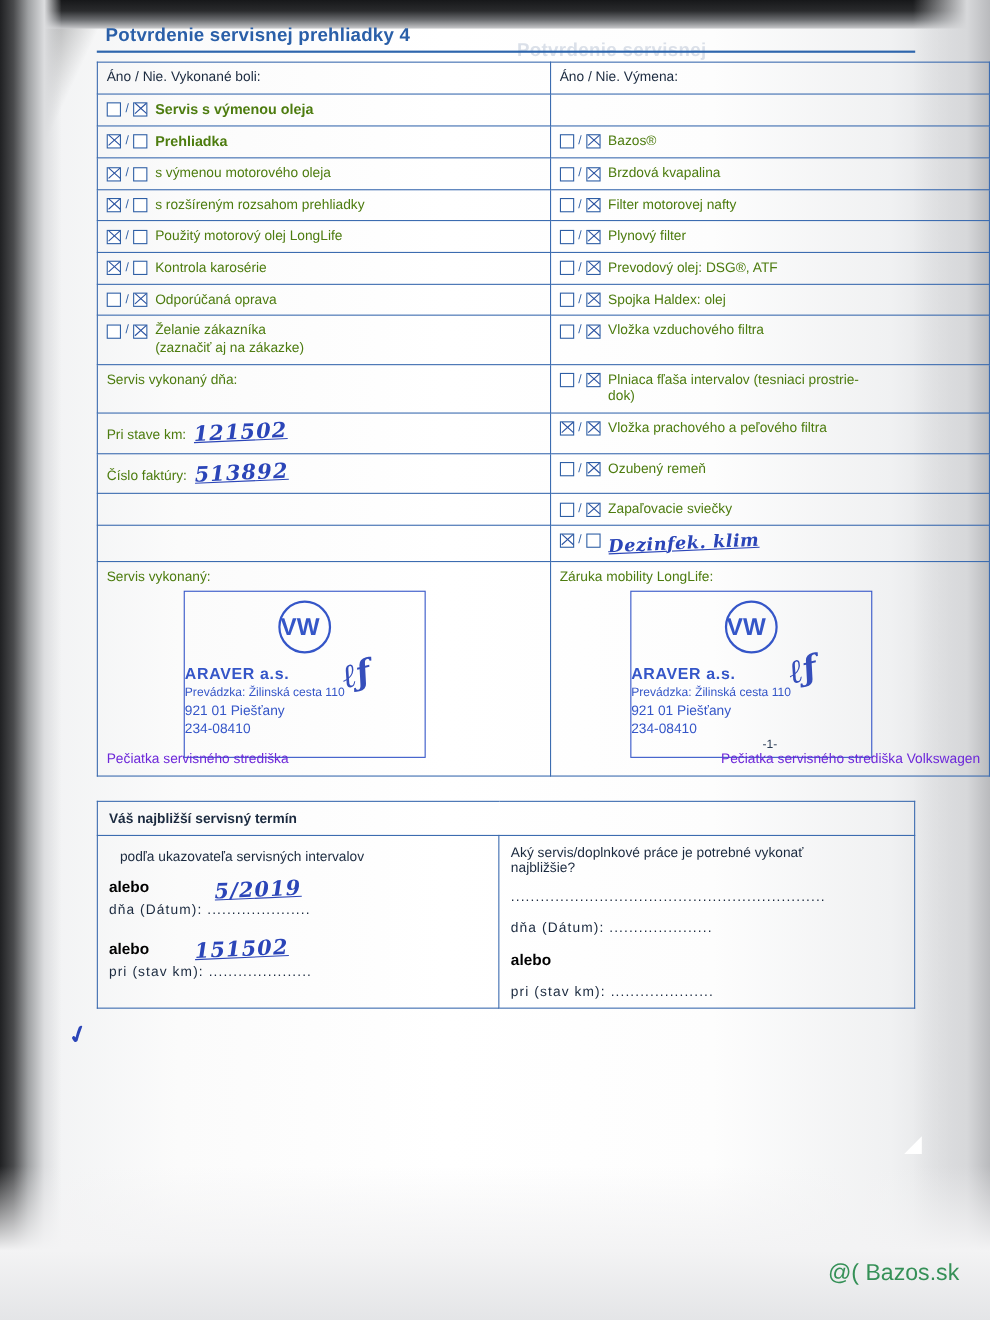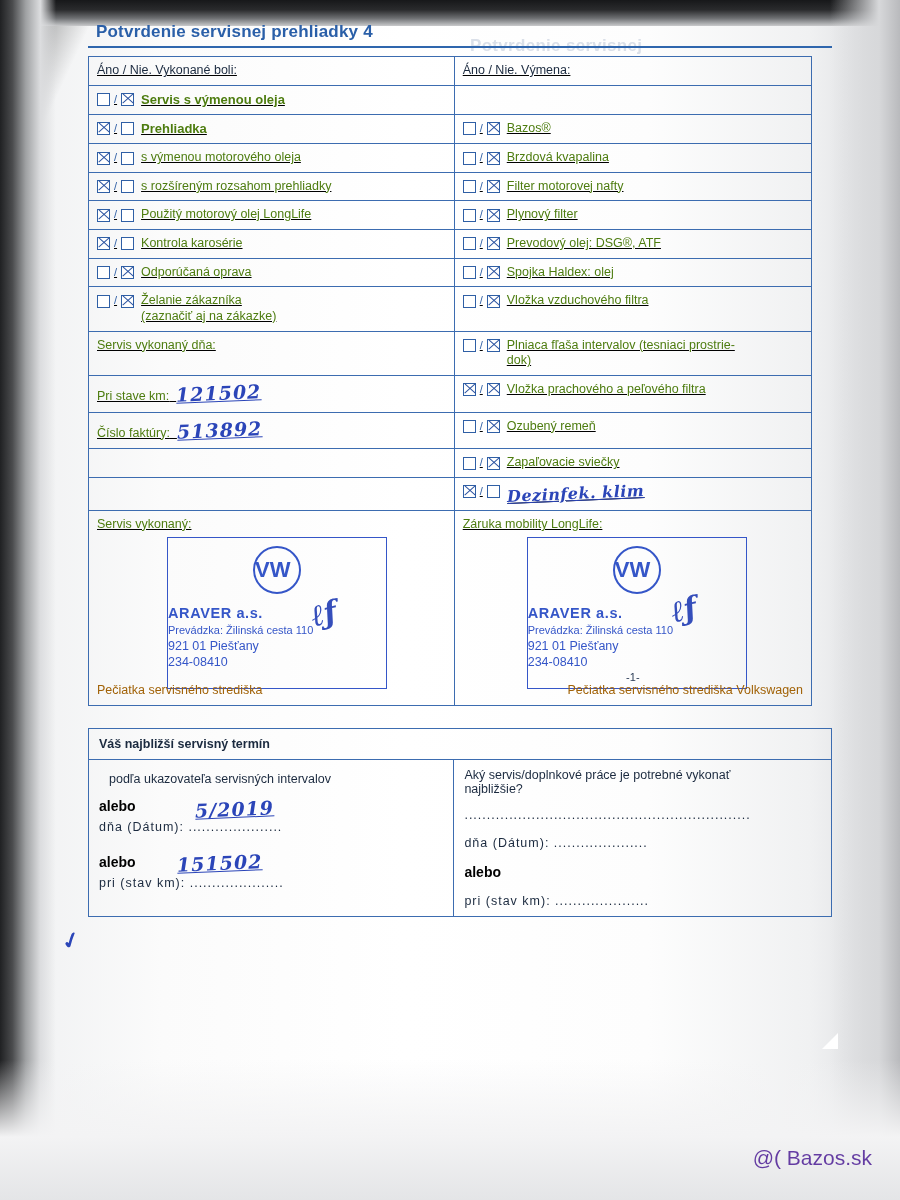--- a/index.html
+++ b/index.html
@@ -41,21 +41,21 @@
   .doc{position:absolute;left:88px;top:22px;width:748px;height:1075px;}
 
   .title{
     color:#2a5fa8;font-size:17px;font-weight:bold;letter-spacing:.2px;
     padding-left:8px;
   }
   .title-rule{height:2px;background:#2f66ad;margin-top:4px;width:744px;}
 
   table{border-collapse:collapse;}
   .grid{
-    width:724px;margin-top:8px;border:1.4px solid #3c6cb0;text-decoration:underline;
+    width:812px;margin-top:8px;border:1.4px solid #3c6cb0;
   }
   .grid td{
     border:1px solid #3c6cb0;
     vertical-align:top;
     padding:6px 8px;
     font-size:12.5px;color:#1b2a3f;
     line-height:1.25;
   }
   .hdr{font-size:12.5px;color:#16243a;}
   .colL{width:378px;}
@@ -105,35 +105,35 @@
   }
   .stamp .l1{font-size:14.5px;font-weight:bold;letter-spacing:.6px;margin-top:10px;}
   .stamp .l2{font-size:11px;margin-top:2px;}
   .stamp .l3{font-size:12.5px;margin-top:1px;}
   .stamp .l4{font-size:12.5px;margin-top:1px;}
   .sign{
     position:absolute;color:#2b45b8;font-family:"DejaVu Serif",serif;
     font-size:30px;font-weight:bold;font-style:italic;transform:rotate(-14deg);
     opacity:.95;
   }
-  .footnote{position:absolute;left:8px;bottom:6px;font-size:12.5px;color:#a16207;}
+  .footnote{position:absolute;left:8px;bottom:6px;font-size:12.5px;color:#6d28d9;}
   .footnote.r{left:auto;right:8px;}
   .pgnum{position:absolute;left:50%;bottom:20px;transform:translateX(-50%);font-size:11px;color:#2a3b55;}
 
   
   .grid2{width:744px;margin-top:22px;border:1.4px solid #3c6cb0;}
   .grid2 td{border:1px solid #3c6cb0;vertical-align:top;padding:8px 10px;font-size:12.5px;color:#1b2a3f;}
   .b2{font-weight:bold;font-size:14px;color:#000000;}
   .dots{letter-spacing:1px;}
   .corner{
     position:absolute;right:-2px;bottom:48px;width:0;height:0;
     border-left:16px solid transparent;border-bottom:16px solid #ffffff;
   }
   .watermark{
-    position:absolute;right:28px;bottom:30px;color:#4c1d95;font-size:21px;
+    position:absolute;right:28px;bottom:30px;color:#15803d;font-size:21px;
     font-family:"Liberation Sans",sans-serif;opacity:.85;
   }
   .tickmark{
     position:absolute;left:62px;top:928px;color:#2b45b8;font-size:22px;font-weight:bold;
     transform:rotate(-18deg);
   }
 </style>
 </head>
 <body>
 

